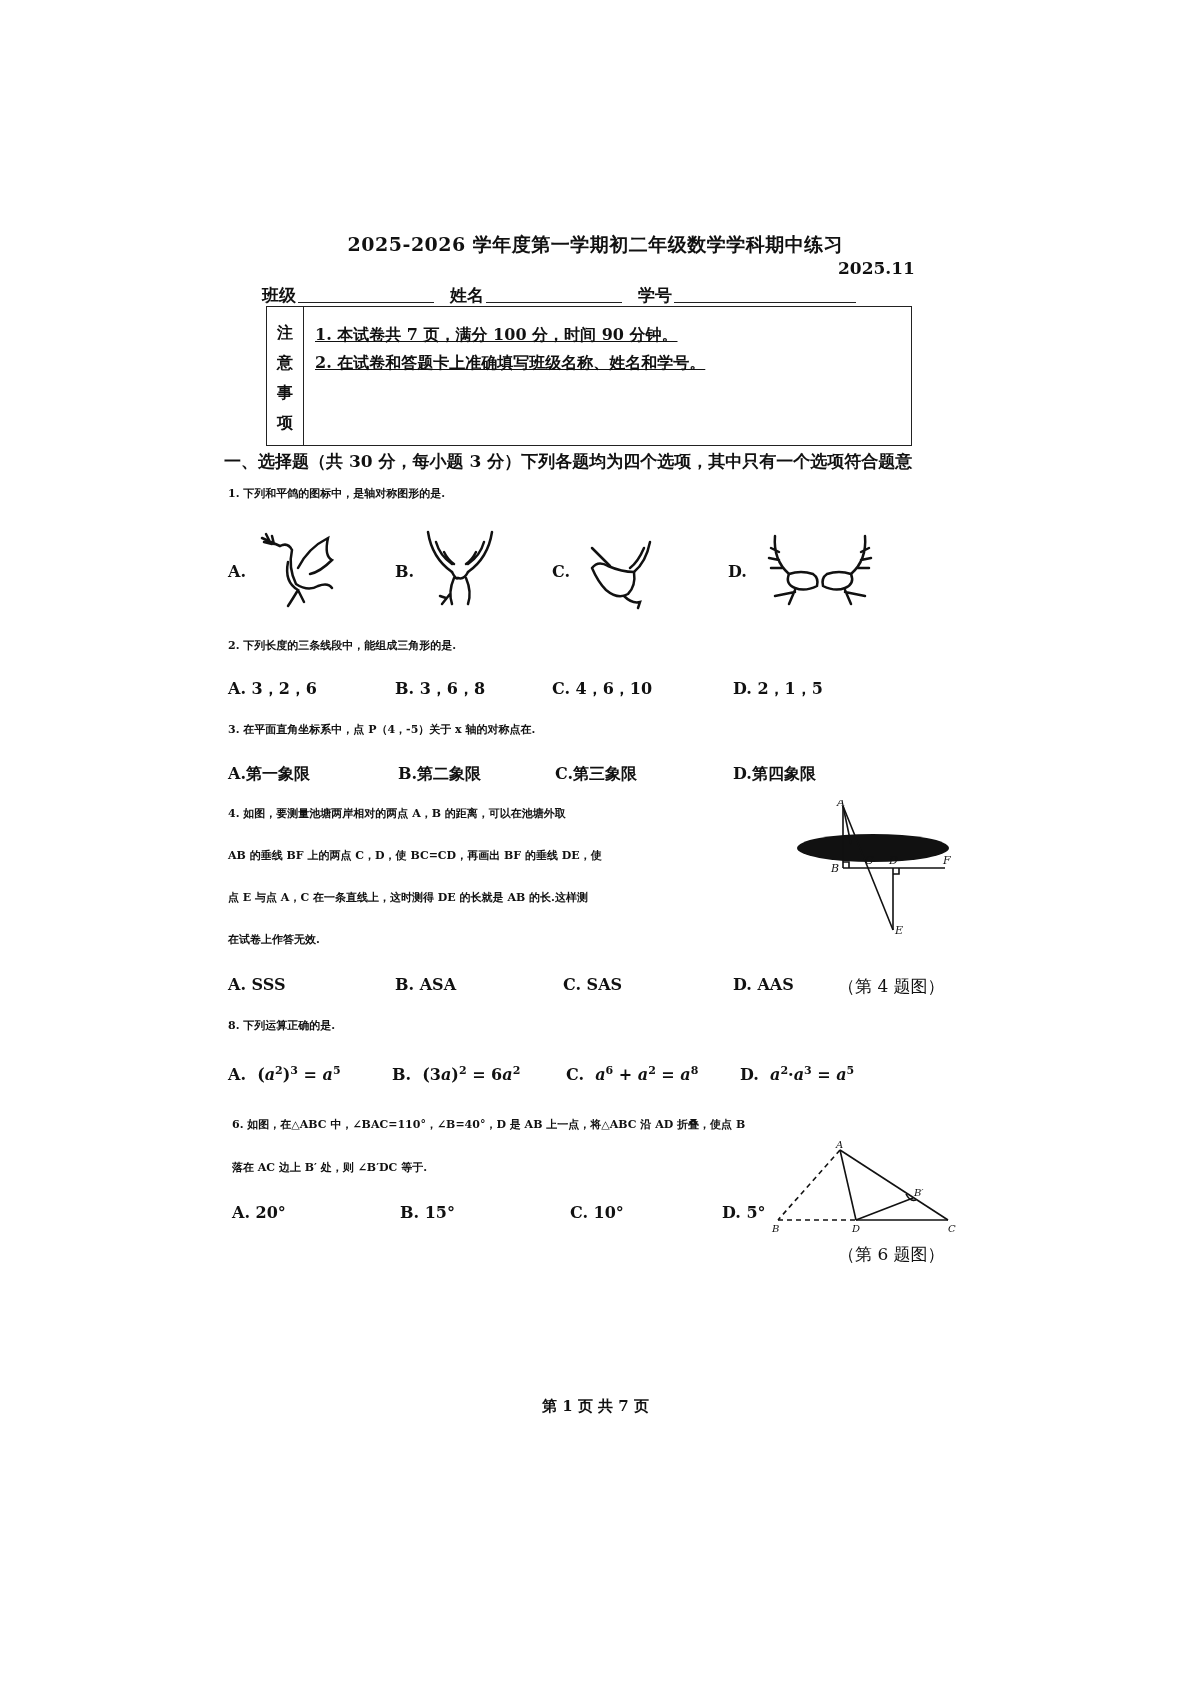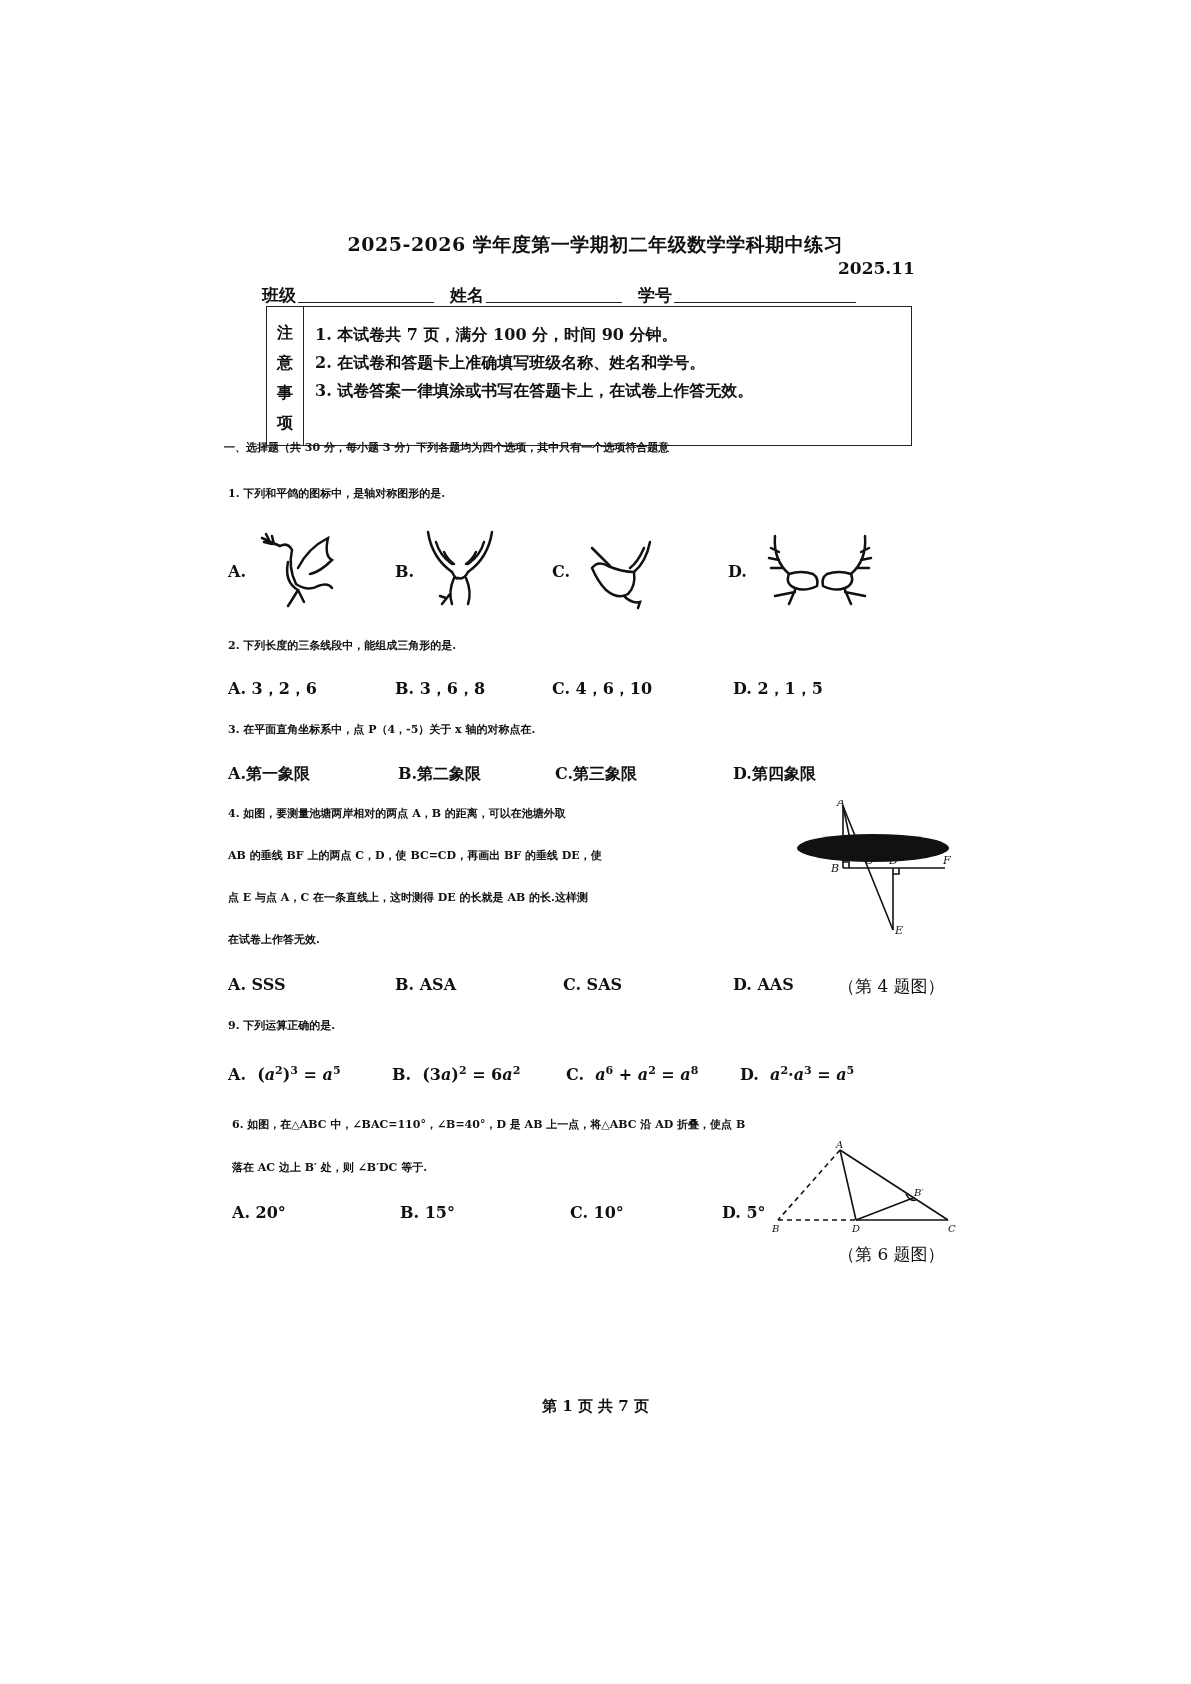--- a/index.html
+++ b/index.html
@@ -7,22 +7,22 @@
          font-family:"DejaVu Serif","Liberation Serif",serif; color:#111; }
   .abs { position:absolute; }
   .title { top:232px; left:0; width:1191px; text-align:center; font-size:19px; font-weight:bold; letter-spacing:0.5px; }
   .date { top:258px; left:838px; font-size:17px; font-weight:bold; }
   .info-row { top:284px; left:262px; width:600px; height:24px; font-size:17px; font-weight:bold; }
   .info-row .lbl { position:absolute; top:0; }
   .info-row .line { position:absolute; top:18px; border-bottom:1.5px solid #222; }
   .notice { top:306px; left:266px; width:644px; height:138px; border:1.5px solid #222; }
   .notice .side { position:absolute; left:0; top:0; width:36px; height:138px; border-right:1.5px solid #222; }
   .notice .side span { display:block; text-align:center; font-size:16px; font-weight:bold; height:28px; line-height:28px; margin-top:2px; }
-  .notice .items { position:absolute; left:48px; top:14px; font-size:16px; line-height:28px; font-weight:bold; }
-  .section { top:440px; left:224px; font-size:11px; font-weight:bold; white-space:nowrap; }
+  .notice .items { position:absolute; left:48px; top:14px; font-size:16px; line-height:28px; font-weight:bold;text-decoration:underline; }
+  .section { top:450px; left:224px; font-size:17px; font-weight:bold; white-space:nowrap; }
   .q { font-size:11px; font-weight:bold; white-space:nowrap; }
   .opt { font-size:16px; font-weight:bold; white-space:nowrap; }
   i.m { font-family:"DejaVu Serif","Liberation Serif",serif; font-style:italic; }
   .dove { position:absolute; }
   .footer { top:1397px; left:0; width:1191px; text-align:center; font-size:15px; font-weight:bold; }
   .caption { font-size:17px; font-weight:normal; }
   sup { font-size:11px; }
 </style>
 </head>
 <body>
@@ -42,21 +42,20 @@
 <div class="abs notice">
   <div class="side">
     <span style="margin-top:12px">注</span>
     <span>意</span>
     <span>事</span>
     <span>项</span>
   </div>
   <div class="items">
     <div>1. 本试卷共 7 页，满分 100 分，时间 90 分钟。</div>
     <div>2. 在试卷和答题卡上准确填写班级名称、姓名和学号。</div>
-    <div>3. 试卷答案一律填涂或书写在答题卡上，在试卷上作答无效。</div>
   </div>
 </div>
 
 <div class="abs section">一、选择题（共 30 分，每小题 3 分）下列各题均为四个选项，其中只有一个选项符合题意</div>
 
 <div class="abs q" style="top:486px;left:228px">1. 下列和平鸽的图标中，是轴对称图形的是.</div>
 <div class="abs opt" style="top:562px;left:228px">A.</div>
 <div class="abs opt" style="top:562px;left:395px">B.</div>
 <div class="abs opt" style="top:562px;left:552px">C.</div>
 <div class="abs opt" style="top:562px;left:728px">D.</div>
@@ -130,21 +129,21 @@
   <g font-family="DejaVu Serif, serif" font-style="italic" font-size="11" fill="#111">
     <text x="42" y="6">A</text>
     <text x="36" y="72">B</text>
     <text x="70" y="64">C</text>
     <text x="94" y="64">D</text>
     <text x="148" y="64">F</text>
     <text x="100" y="134">E</text>
   </g>
 </svg>
 
-<div class="abs q" style="top:1018px;left:228px">9. 下列运算正确的是.</div>
+<div class="abs q" style="top:1018px;left:228px">8. 下列运算正确的是.</div>
 <div class="abs opt" style="top:1064px;left:228px">
   <span>A.</span>
   <span>&nbsp;(<i class="m">a</i><sup>2</sup>)<sup>3</sup> = <i class="m">a</i><sup>5</sup></span>
 </div>
 <div class="abs opt" style="top:1064px;left:392px">
   <span>B.</span>
   <span>&nbsp;(3<i class="m">a</i>)<sup>2</sup> = 6<i class="m">a</i><sup>2</sup></span>
 </div>
 <div class="abs opt" style="top:1064px;left:566px">
   <span>C.</span>

